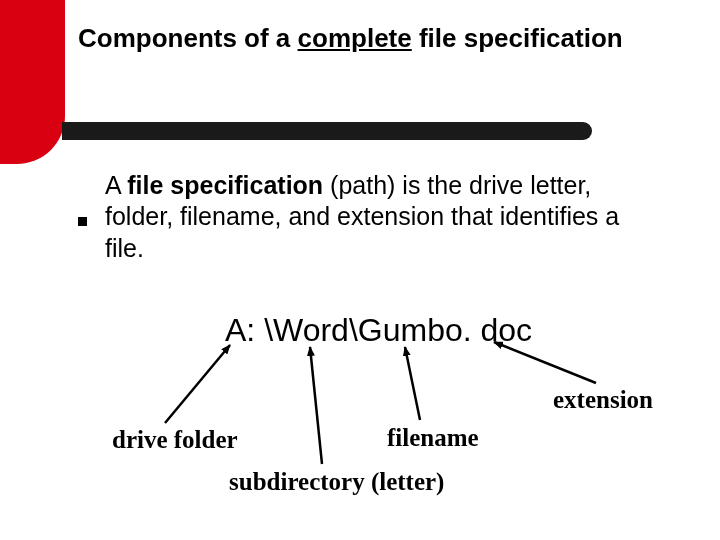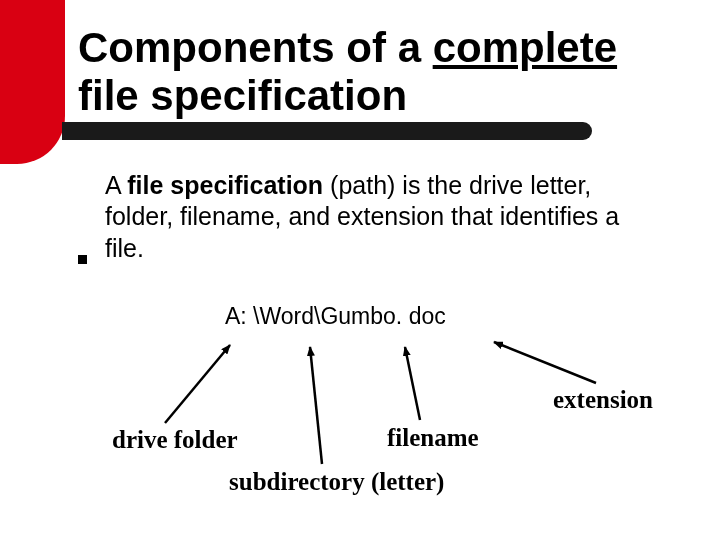--- a/index.html
+++ b/index.html
@@ -19,21 +19,21 @@
     width: 65px;
     height: 164px;
     background: #d90012;
     border-bottom-right-radius: 48px;
   }
   .title {
     position: absolute;
     left: 78px;
     top: 24px;
     width: 610px;
-    font-size: 42px;
+    font-size: 26px;
     font-weight: bold;
     color: #000;
     line-height: 1.15;
   }
   .title .underlined { text-decoration: underline; }
   .dark-bar {
     position: absolute;
     left: 62px;
     top: 122px;
     width: 530px;
@@ -43,41 +43,41 @@
     border-bottom-right-radius: 12px;
   }
   .bullet-block {
     position: absolute;
     left: 78px;
     top: 170px;
     width: 580px;
   }
   .bullet-row {
     display: flex;
-    align-items: flex-end;
+    align-items: center;
   }
   .bullet-square {
     width: 9px;
     height: 9px;
     background: #000;
     margin-top: 10px;
     margin-right: 18px;
     flex: 0 0 auto;
   }
   .bullet-text {
     font-size: 25px;
     line-height: 1.25;
     color: #000;
   }
   .bullet-text .bold { font-weight: bold; }
   .example-path {
     position: absolute;
     left: 225px;
-    top: 303px;
-    font-size: 23px;
+    top: 312px;
+    font-size: 32px;
     color: #000;
     white-space: nowrap;
   }
   .label {
     position: absolute;
     font-family: "Times New Roman", Times, serif;
     font-size: 25px;
     font-weight: bold;
     color: #000;
     white-space: nowrap;

